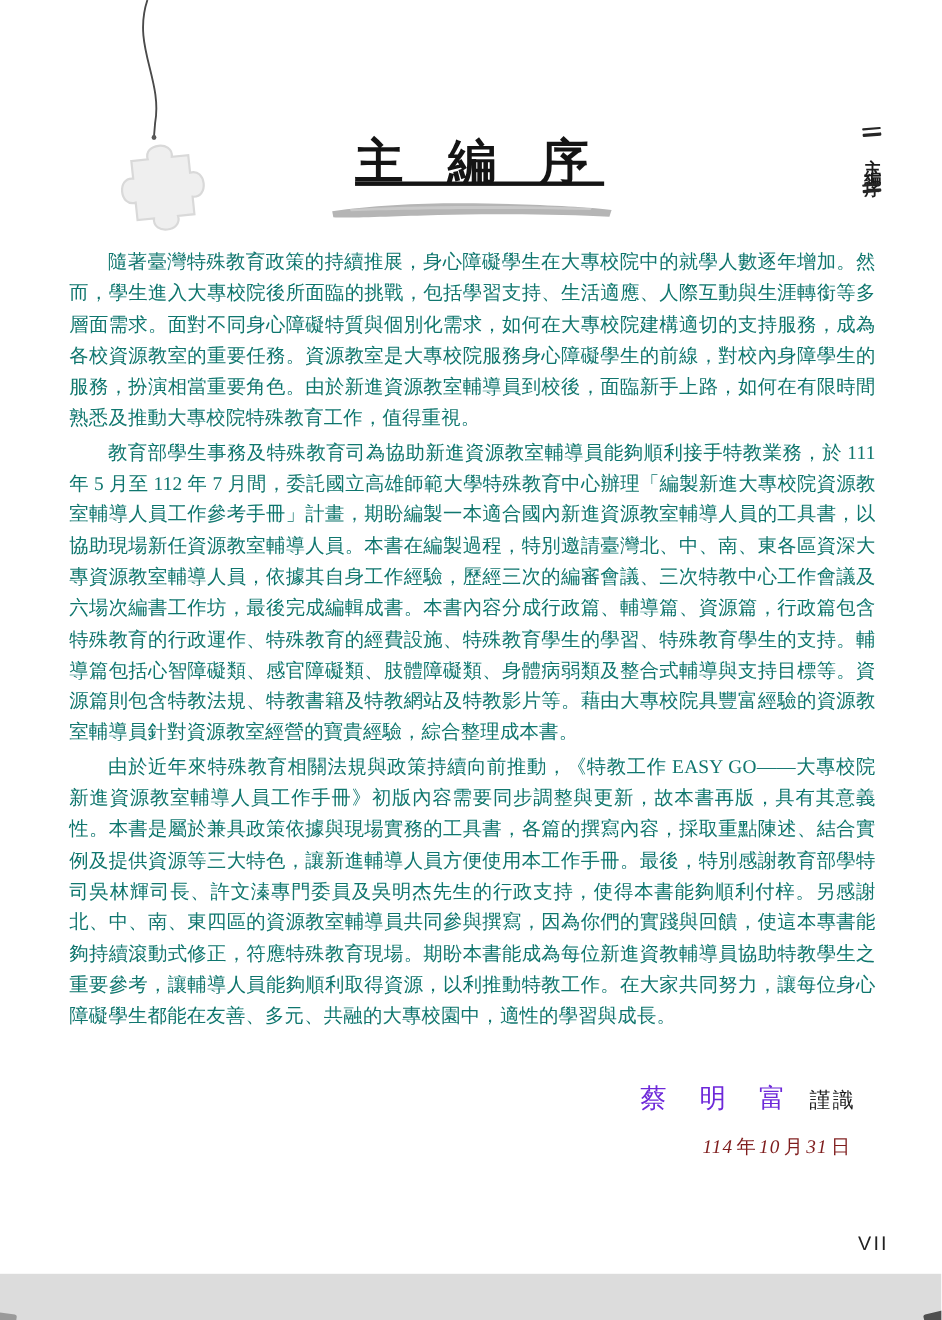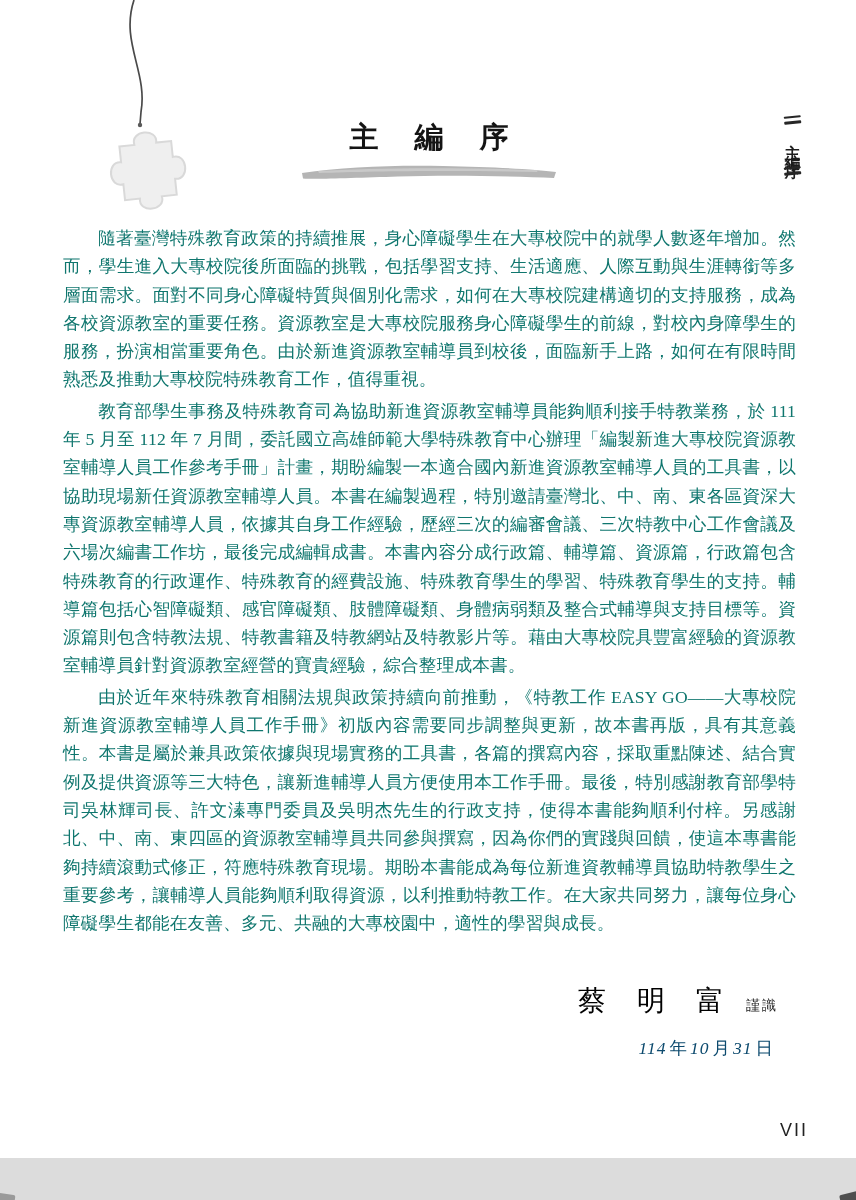--- a/index.html
+++ b/index.html
@@ -35,25 +35,26 @@
   .title-block {
     position: absolute;
     left: 63px;
     top: 118px;
     width: 732px;
     text-align: center;
   }
   .main-title {
     font-family: "Liberation Sans", "DejaVu Sans", sans-serif;
     font-weight: 800;
-    font-size: 29px;
+    font-size: 44px;
     letter-spacing: 14px;
     color: #141414;
     display: inline-block;
     text-indent: 14px; 
+    text-decoration: underline;
   }
   .brush-stroke {
     width: 262px;
     height: 24px;
     margin: 2px auto 0 auto;
     display: block;
   }
 
   
   .side-label {
@@ -98,35 +99,35 @@
   }
 
   
   .signature {
     position: absolute;
     right: 78px;
     top: 982px;
     text-align: right;
   }
   .sig-name {
-    font-size: 28px;
+    font-size: 24px;
     letter-spacing: 12px;
-    color: #000000;
+    color: #6d28d9;
     font-weight: 500;
   }
   .sig-suffix {
-    font-size: 14px;
+    font-size: 19px;
     letter-spacing: 2px;
     margin-left: 10px;
     color: #1d1d1d;
   }
   .sig-date {
     margin-top: 16px;
     font-size: 17.5px;
-    color: #0c4a6e;
+    color: #7f1d1d;
     padding-right: 2px;
   }
   .sig-date .num {
     font-style: italic;
     font-family: "Liberation Serif", "DejaVu Serif", serif;
     letter-spacing: 1px;
   }
   .sig-date .unit { margin: 0 3px; }
 
   

